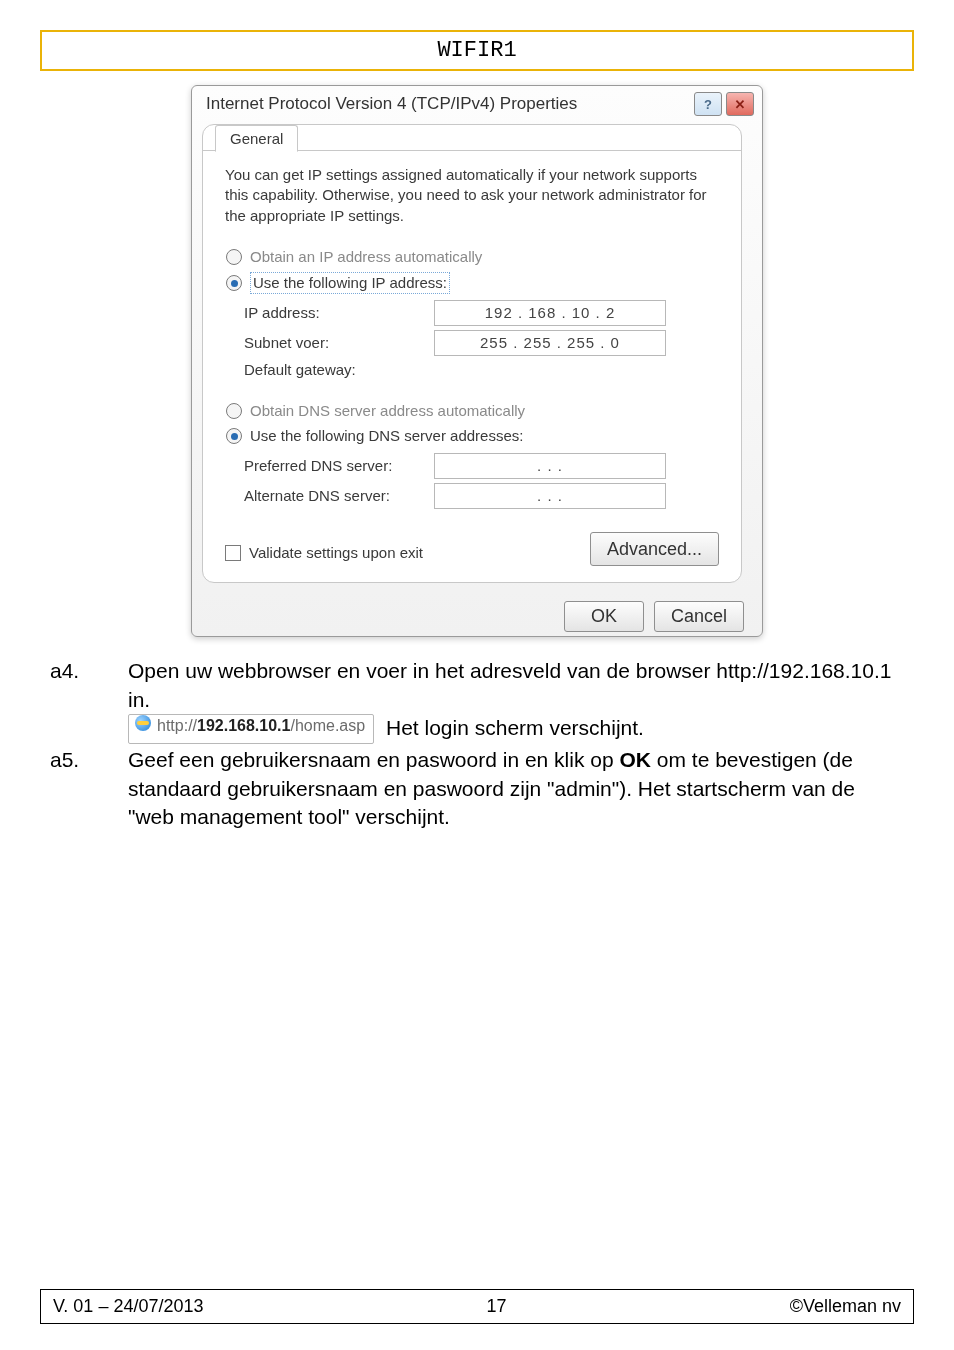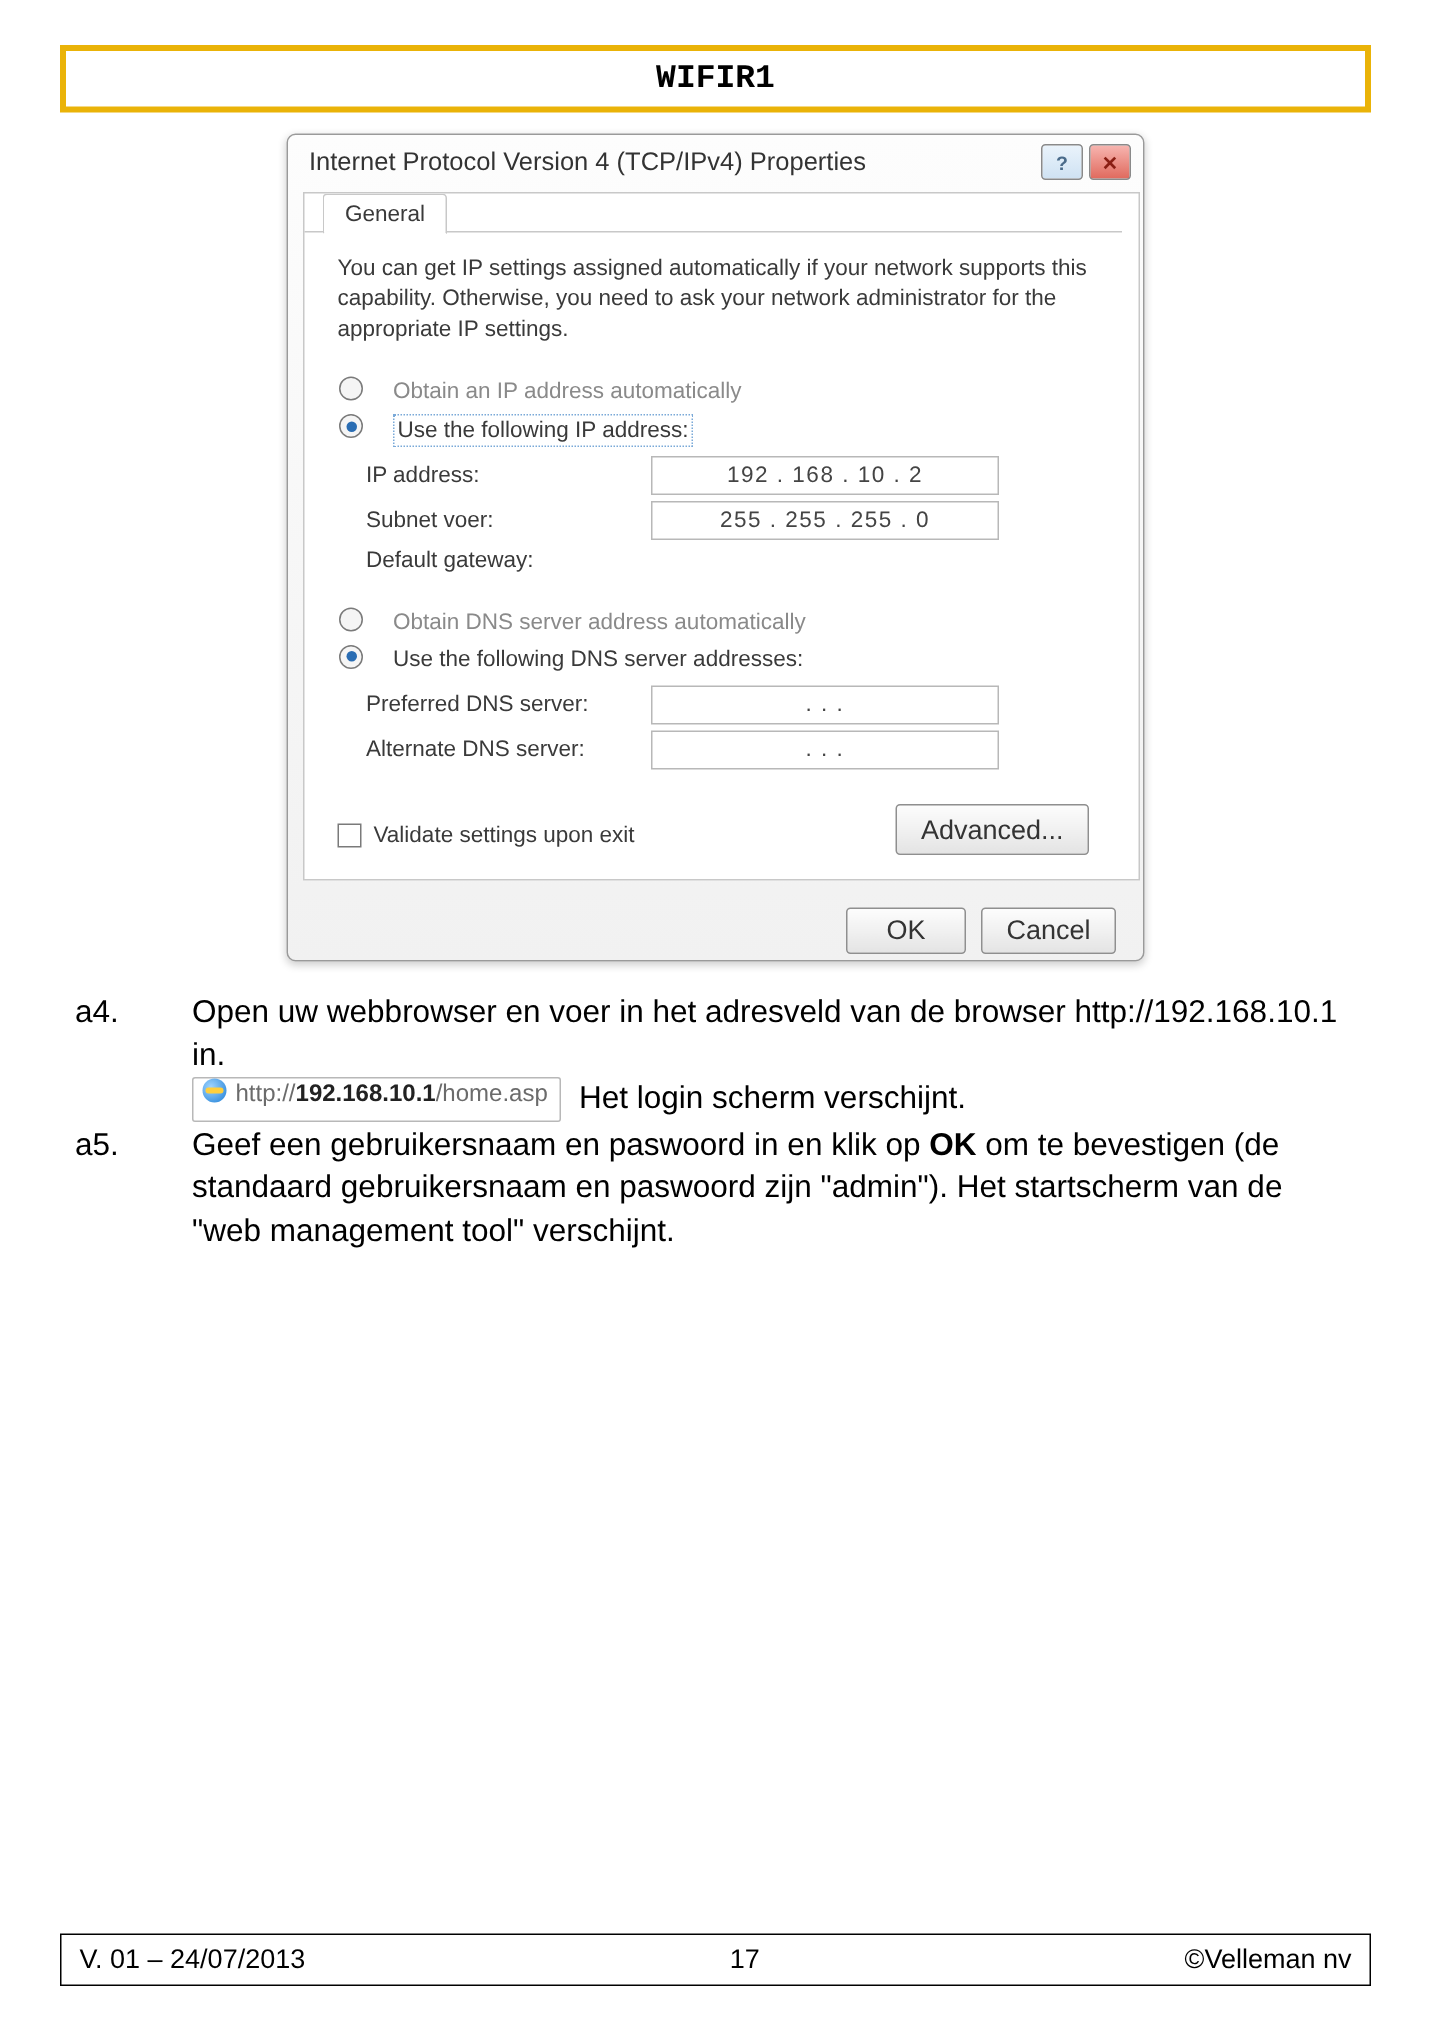--- a/index.html
+++ b/index.html
@@ -1,30 +1,30 @@
 <!DOCTYPE html>
 <html><head>
 <meta charset="utf-8">
 <style>
   html,body{margin:0;padding:0;font-family:Verdana,Geneva,sans-serif;background:#fff;color:#000}
   .page{width:954px;height:1350px;position:relative;box-sizing:border-box;padding:30px 40px 0 40px}
-  .hdr-box{border:4px solid #eab308;padding:6px 0;text-align:center;font-family:"Courier New",monospace;font-weight:bold;font-size:22px;margin-bottom:14px}
+  .hdr-box{border:2px solid #eab308;padding:6px 0;text-align:center;font-family:"Courier New",monospace;font-weight:normal;font-size:22px;margin-bottom:14px}
   .dialog{width:570px;margin:0 auto 20px auto;border:1px solid #9a9a9a;border-radius:6px;background:linear-gradient(#fdfdfd,#f1f1f1);box-shadow:0 2px 6px rgba(0,0,0,.2);font-family:"Segoe UI",Tahoma,sans-serif;color:#3a3a3a}
   .titlebar{display:flex;align-items:center;justify-content:space-between;padding:6px 8px 2px 14px;font-size:17px;color:#333}
   .titlebar-btns{display:flex;gap:4px}
   .tb-btn{width:26px;height:22px;border:1px solid #8a8a8a;border-radius:3px;display:flex;align-items:center;justify-content:center;font-size:13px;font-weight:bold}
   .tb-help{background:linear-gradient(#eaf3fb,#cfe2f3);color:#4a6b8a}
   .tb-close{background:linear-gradient(#f7b5b0,#e06a5e);color:#8a1e14}
-  .inner{margin:6px 2px 10px 10px;border:1px solid #c8c8c8;border-radius:0;background:#fff;padding:0 11px 10px 0}
+  .inner{margin:6px 20px 10px 10px;border:1px solid #c8c8c8;border-radius:12px;background:#fff;padding:0 0 10px 0}
   .tab{display:inline-block;margin:-1px 0 0 12px;border:1px solid #c8c8c8;border-bottom:1px solid #fff;border-radius:3px 3px 0 0;background:#fff;padding:4px 14px;font-size:15px;position:relative;top:1px}
   .tab-line{border-top:1px solid #c8c8c8;margin-top:-1px}
   .body{padding:14px 22px 6px 22px;font-size:15px;line-height:1.35}
   .desc{margin-bottom:14px}
   .grp{border:1px dotted transparent;padding:2px 0 2px 0}
-  .opt{display:flex;gap:20px;margin:4px 0}
+  .opt{display:flex;align-items:center;gap:8px;margin:4px 0}
   .radio{width:14px;height:14px;border:1px solid #7a7a7a;border-radius:50%;display:inline-flex;align-items:center;justify-content:center;background:#f5f5f5}
   .radio.sel::after{content:"";width:7px;height:7px;border-radius:50%;background:#2a6db3}
   .opt .lbl{border-bottom:1px dotted transparent}
   .opt.sel .lbl{border:1px dotted #7aa9d8;padding:0 2px}
   .fields{margin:6px 0 10px 18px}
   .row{display:flex;align-items:center;margin:4px 0}
   .row .flab{width:190px}
   .ip{border:1px solid #b8b8b8;height:24px;width:230px;display:flex;align-items:center;justify-content:center;font-size:15px;letter-spacing:1px;color:#444;background:#fff}
   .chk{display:flex;align-items:center;gap:8px;margin-top:8px}
   .chkbox{width:14px;height:14px;border:1px solid #7a7a7a;background:#fff}

